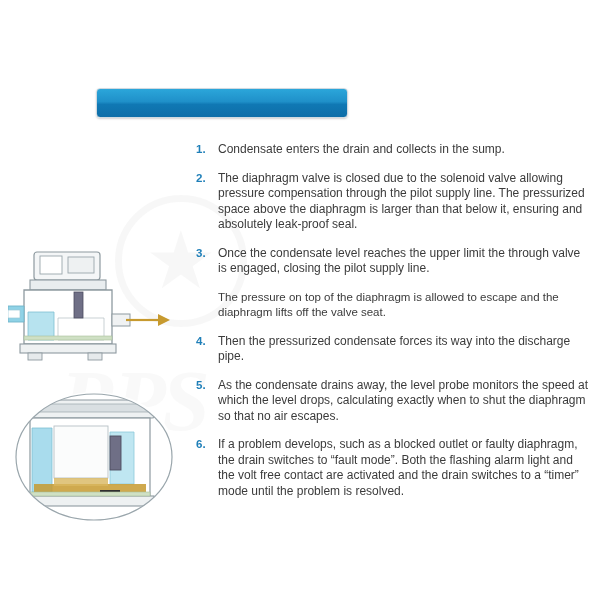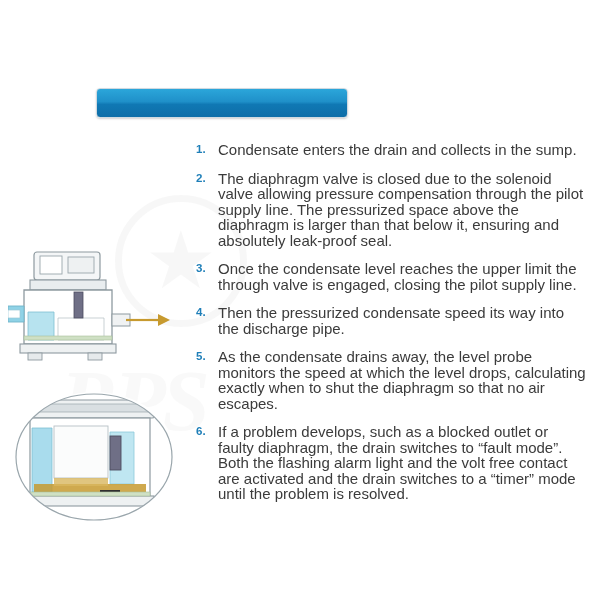--- a/index.html
+++ b/index.html
@@ -110,21 +110,21 @@
     flex: 0 0 22px;
     color: #1f7fb8;
     font-weight: bold;
     font-size: 11.5px;
     line-height: 15.5px;
     text-align: left;
   }
   .step-text {
     flex: 1 1 auto;
     color: #3b3b3b;
-    font-size: 15px;
+    font-size: 12px;
     line-height: 15.5px;
   }
   .step-indent {
     margin-left: 22px;
     color: #3b3b3b;
     font-size: 11.5px;
     line-height: 15.5px;
     margin-bottom: 13px;
   }
 
@@ -243,24 +243,25 @@
 
     <div class="step">
       <div class="step-num">2.</div>
       <div class="step-text">The diaphragm valve is closed due to the solenoid valve allowing pressure compensation through the pilot supply line. The pressurized space above the diaphragm is larger than that below it, ensuring and absolutely leak-proof seal.</div>
     </div>
 
     <div class="step">
       <div class="step-num">3.</div>
       <div class="step-text">Once the condensate level reaches the upper limit the through valve is engaged, closing the pilot supply line.</div>
     </div>
+    <div class="step-indent">The pressure on top of the diaphragm is allowed to escape and the diaphragm lifts off the valve seat.</div>
 
     <div class="step">
       <div class="step-num">4.</div>
-      <div class="step-text">Then the pressurized condensate speed its way into the discharge pipe.</div>
+      <div class="step-text">Then the pressurized condensate forces its way into the discharge pipe.</div>
     </div>
 
     <div class="step">
       <div class="step-num">5.</div>
       <div class="step-text">As the condensate drains away, the level probe monitors the speed at which the level drops, calculating exactly when to shut the diaphragm so that no air escapes.</div>
     </div>
 
     <div class="step">
       <div class="step-num">6.</div>
       <div class="step-text">If a problem develops, such as a blocked outlet or faulty diaphragm, the drain switches to “fault mode”. Both the flashing alarm light and the volt free contact are activated and the drain switches to a “timer” mode until the problem is resolved.</div>

